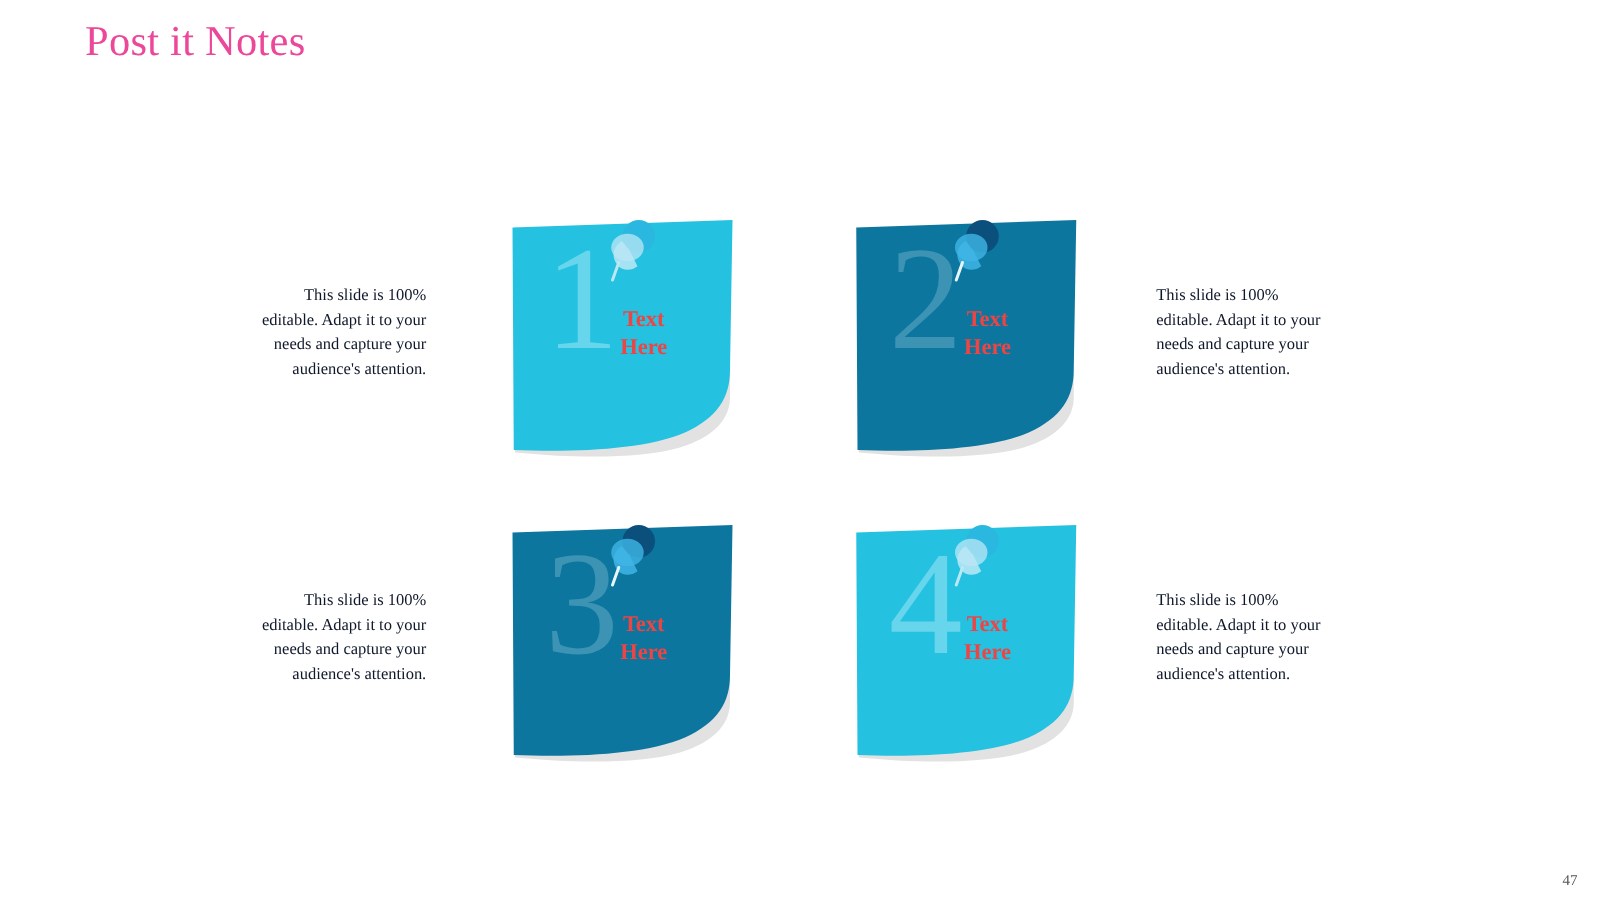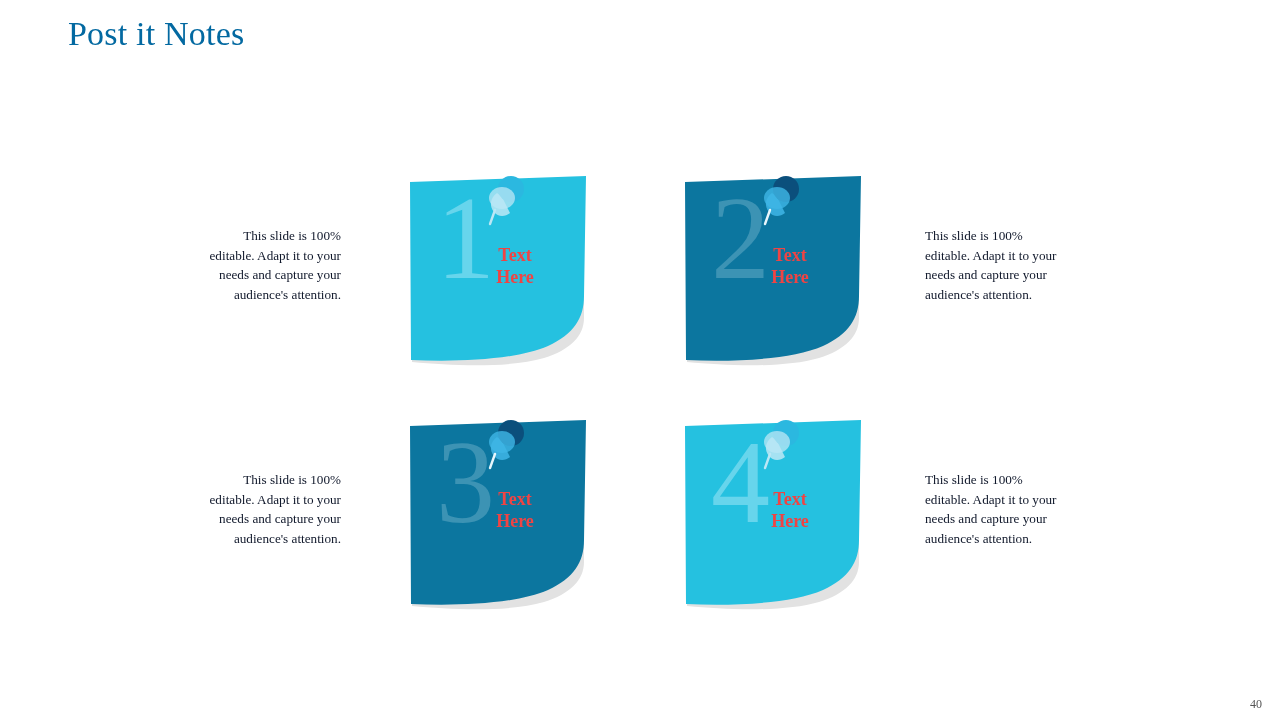--- a/index.html
+++ b/index.html
@@ -94,21 +94,21 @@
     font-family: "Liberation Serif", "DejaVu Serif", serif;
     font-size: 12px;
     color: #555555;
   }
 </style>
 </head>
 <body>
 
 <div id="slide" style="background: rgb(255, 255, 255);">
 
-  <div id="slide-title" style="color: #0369a1; text-align: right;">Post it Notes</div>
+  <div id="slide-title" style="color: #ec4899; text-align: right;">Post it Notes</div>
 
   <div class="body-text align-right" id="text-left-1">This slide is 100% editable. Adapt it to your needs and capture your audience's attention.</div>
 
   <div class="body-text align-left" id="text-right-1">This slide is 100% editable. Adapt it to your needs and capture your audience's attention.</div>
 
   <div class="body-text align-right" id="text-left-2">This slide is 100% editable. Adapt it to your needs and capture your audience's attention.</div>
 
   <div class="body-text align-left" id="text-right-2">This slide is 100% editable. Adapt it to your needs and capture your audience's attention.</div>
 
   <div class="note" id="note-1">
@@ -210,15 +210,15 @@
         <ellipse cx="104" cy="30" rx="13" ry="11" opacity="0.75" fill="#BCE7F5"></ellipse>
         <path d="M97,42 L92,56" stroke-width="2.4" stroke-linecap="round" fill="none" stroke="#BCE7F5"></path>
       </g>
     </svg>
     <div class="note-label">
       <div>Text</div>
       <div>Here</div>
     </div>
   </div>
 
-  <div id="page-number">40</div>
+  <div id="page-number">47</div>
 
 </div>
 
 </body></html>

